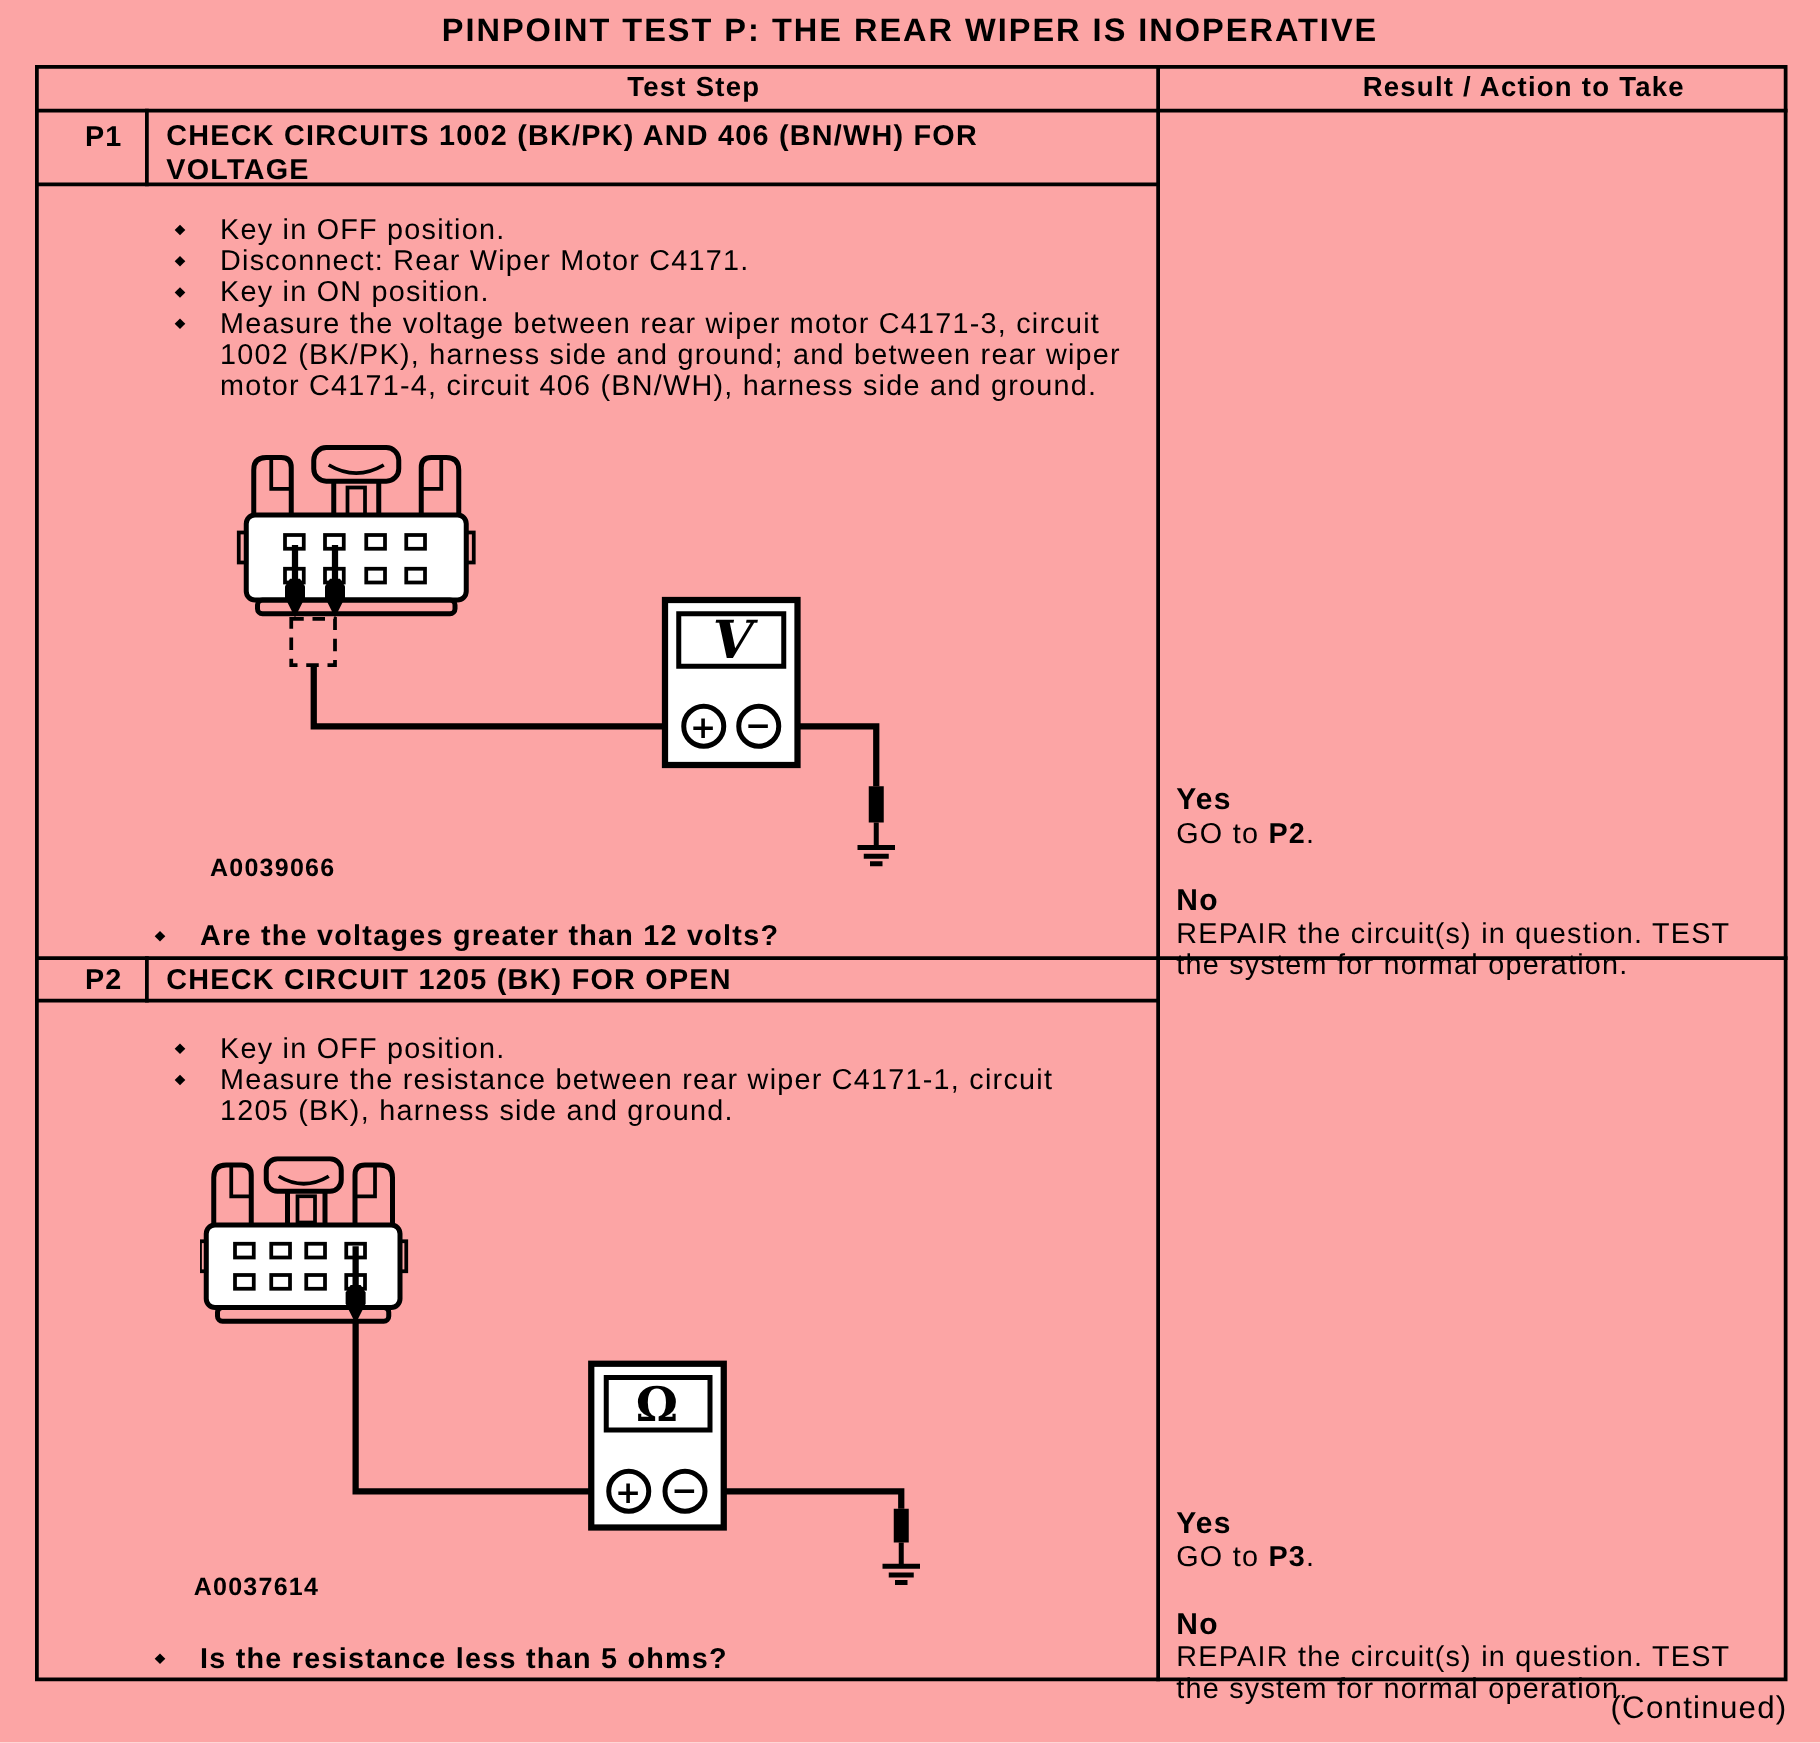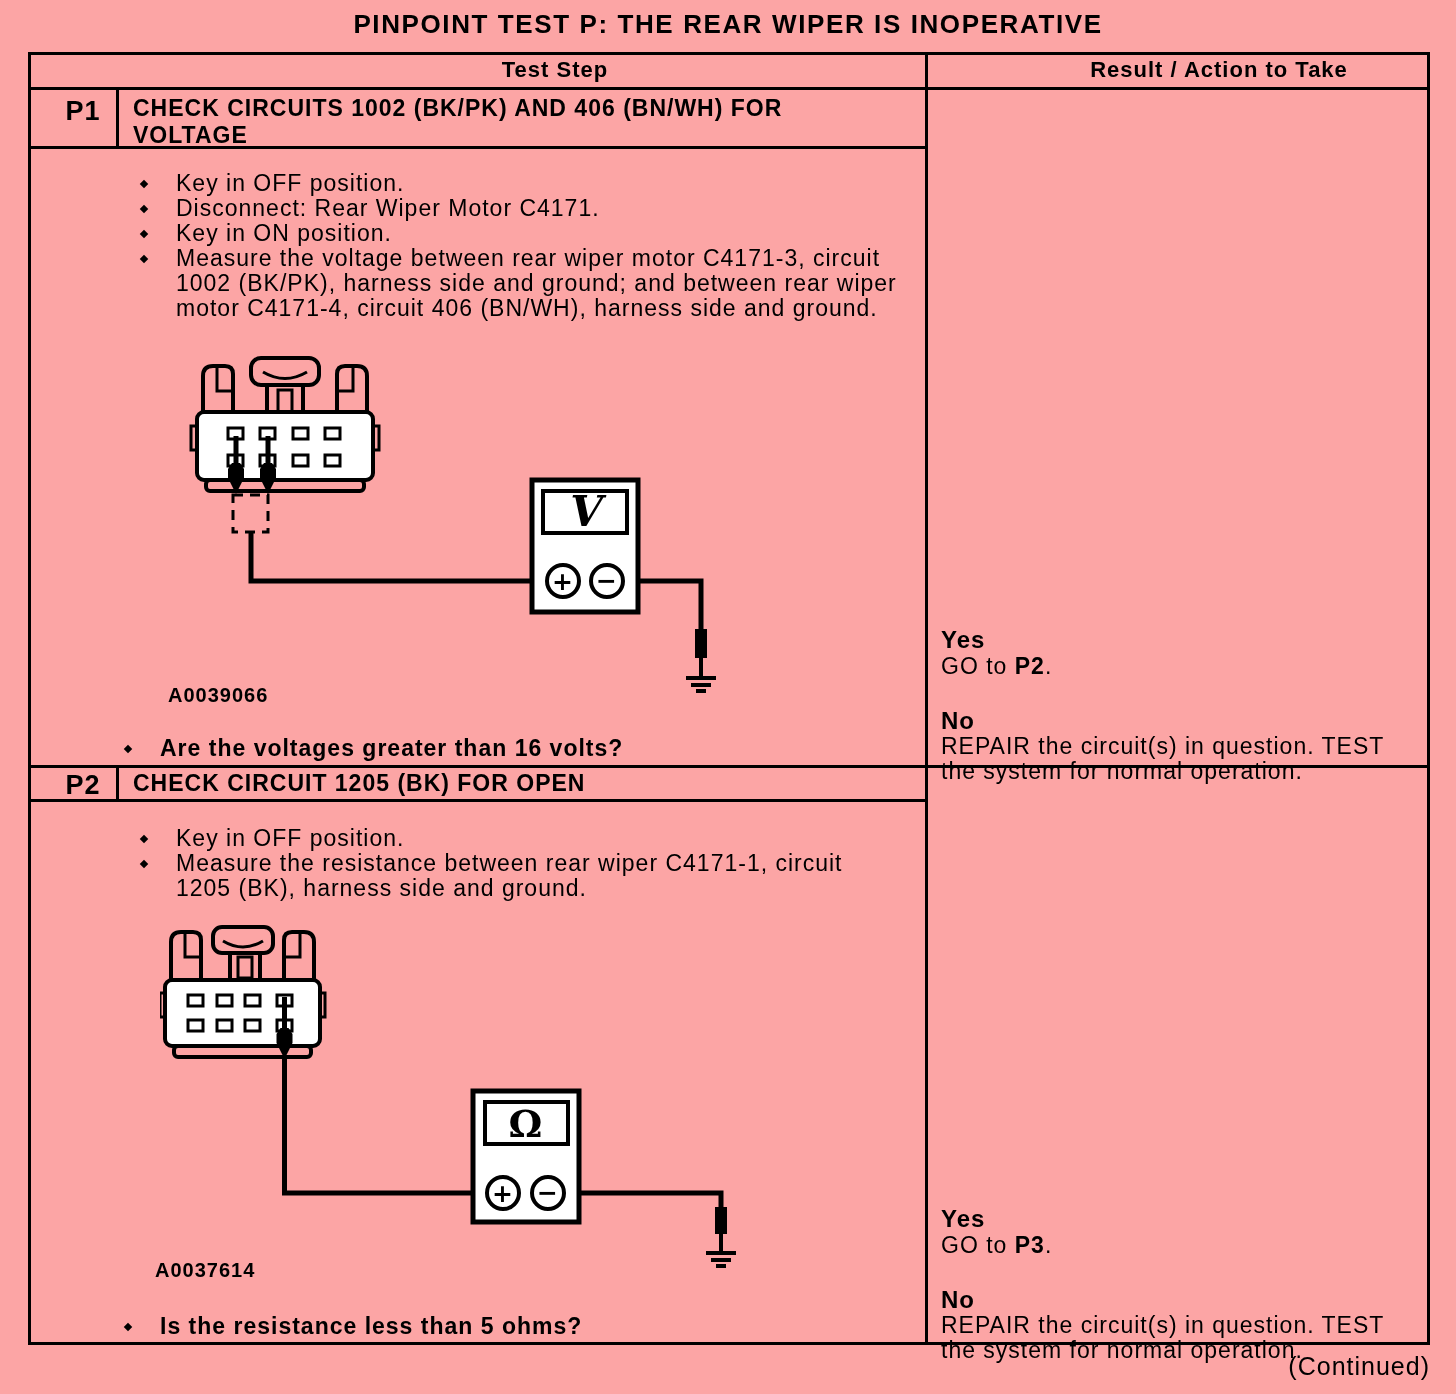--- a/index.html
+++ b/index.html
@@ -20,21 +20,21 @@
   #p1-id-div{left:116px;top:87px;width:3px;height:62px;}
   #row-sep{left:28px;top:765px;width:1402px;height:3px;}
   #p2-title-line{left:28px;top:799px;width:900px;height:3px;}
   #p2-id-div{left:116px;top:765px;width:3px;height:37px;}
 
   .th{position:absolute;top:57px;font-weight:bold;font-size:22px;text-align:center;}
   #th-left{left:31px;width:1048px;}
   #th-right{left:928px;width:582px;}
 
   .step-id{position:absolute;left:31px;width:104px;text-align:center;
-           font-weight:bold;font-size:27px;}
+           font-weight:bold;font-size:23px;}
   #p1-id{top:96px;}
   #p2-id{top:770px;}
   .step-title{position:absolute;left:133px;width:740px;font-weight:bold;
               font-size:23px;line-height:27px;}
   #p1-title{top:95px;}
   #p2-title{top:770px;}
 
   ul.blist{position:absolute;list-style:none;margin:16px;padding:0;left:122px;}
   #p1-bullets{top:155px;}
   #p2-bullets{top:810px;}
@@ -163,21 +163,21 @@
     </g>
     <text x="437" y="174" class="meter-v">V</text>
     <text x="413" y="238" class="term">+</text>
     <text x="457" y="237" class="term">−</text>
   </svg>
 
   <div id="p1-figid" class="fig-label">A0039066</div>
 
   <div id="p1-question" class="question">
     <span class="blt"></span>
-    <span class="qtx">Are the voltages greater than 16 volts?</span>
+    <span class="qtx">Are the voltages greater than 12 volts?</span>
   </div>
 
   <div id="p1-result" class="result">
     <div class="res-yes">Yes</div>
     <div class="res-go"><span>GO to </span><span class="b">P2</span><span>.</span></div>
     <div class="res-no">No</div>
     <div class="res-repair">REPAIR the circuit(s) in question. TEST the system for normal operation.</div>
   </div>
 
   <div id="p2-id" class="step-id">P2</div>

